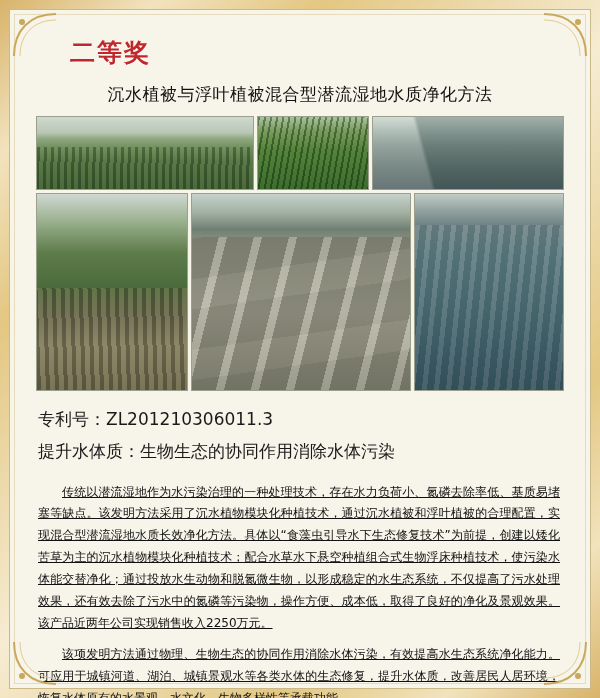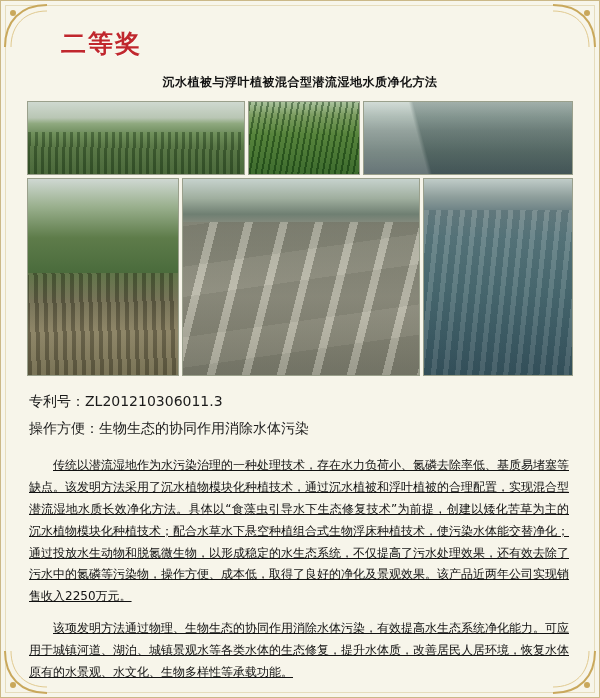--- a/index.html
+++ b/index.html
@@ -15,20 +15,21 @@
   }
 
   
   .page {
     position: relative;
     width: 600px;
     height: 698px;
     box-sizing: border-box;
     background:
       linear-gradient(135deg, #d8b36a 0%, #f2e3bd 12%, #e3c782 25%, #f6ecd2 50%, #e3c782 75%, #f2e3bd 88%, #d8b36a 100%);
+    padding: 9px;
   }
   .page-inner {
     position: relative;
     width: 100%;
     height: 100%;
     box-sizing: border-box;
     background: #f7f5ea;
     border: 1px solid #cbb887;
     padding: 14px 26px 10px 26px;
   }
@@ -58,22 +59,22 @@
     font-weight: bold;
     font-size: 25px;
     color: #c0272d;
     letter-spacing: 2px;
     margin: 12px 0 2px 34px;
     text-shadow: 0 1px 0 rgba(255,255,255,0.6);
   }
 
   .doc-title {
     font-family: "DejaVu Sans", sans-serif;
-    font-weight: bold;
-    font-size: 12px;
+    font-weight: normal;
+    font-size: 17px;
     color: #111;
     text-align: center;
     margin: 14px 0 10px 0;
     letter-spacing: 0.5px;
   }
 
   
   .photos {
     width: 100%;
     margin: 0 auto 10px auto;
@@ -130,21 +131,21 @@
       repeating-linear-gradient(-8deg, rgba(90,92,80,.25) 0 40px, rgba(180,178,165,.2) 40px 70px);}
   .p6 { flex: 0 0 148px; height: 196px;
     background: linear-gradient(#c0ccc8 0%, #8f9f9c 9%, #6e8386 16%, #5d7b80 30%, #4e6e74 55%, #3f5d66 80%, #35505a 100%);
   }
   .p6::after{content:"";position:absolute;left:0;right:0;top:16%;bottom:0;
     background: repeating-linear-gradient(96deg, rgba(255,255,255,.10) 0 5px, rgba(40,70,80,.18) 5px 12px);}
 
   
   .meta {
     font-family: "DejaVu Sans", sans-serif;
-    font-size: 14px;
+    font-size: 17px;
     color: #1a1a1a;
     margin: 12px 2px 0 2px;
     line-height: 1.9;
   }
   .meta-row { display: flex; }
   .meta-left { flex: 0 0 330px; }
   .meta-right { flex: 1 1 auto; }
 
   
   .body-text {
@@ -223,21 +224,21 @@
     </div>
 
     <div class="meta">
       <div class="meta-row">
         <div class="meta-left">
           <span>专利号：</span><span>ZL201210306011.3</span>
         </div>
       </div>
       <div class="meta-row">
         <div>
-          <span>操作方便：</span><span>生物生态的协同作用消除水体污染</span>
+          <span>提升水体质：</span><span>生物生态的协同作用消除水体污染</span>
         </div>
       </div>
     </div>
 
     <div class="body-text">
       <p>传统以潜流湿地作为水污染治理的一种处理技术，存在水力负荷小、氮磷去除率低、基质易堵塞等缺点。该发明方法采用了沉水植物模块化种植技术，通过沉水植被和浮叶植被的合理配置，实现混合型潜流湿地水质长效净化方法。具体以“食藻虫引导水下生态修复技术”为前提，创建以矮化苦草为主的沉水植物模块化种植技术；配合水草水下悬空种植组合式生物浮床种植技术，使污染水体能交替净化；通过投放水生动物和脱氮微生物，以形成稳定的水生态系统，不仅提高了污水处理效果，还有效去除了污水中的氮磷等污染物，操作方便、成本低，取得了良好的净化及景观效果。该产品近两年公司实现销售收入2250万元。</p>
       <p>该项发明方法通过物理、生物生态的协同作用消除水体污染，有效提高水生态系统净化能力。可应用于城镇河道、湖泊、城镇景观水等各类水体的生态修复，提升水体质，改善居民人居环境，恢复水体原有的水景观、水文化、生物多样性等承载功能。</p>
     </div>
 
   </div>

